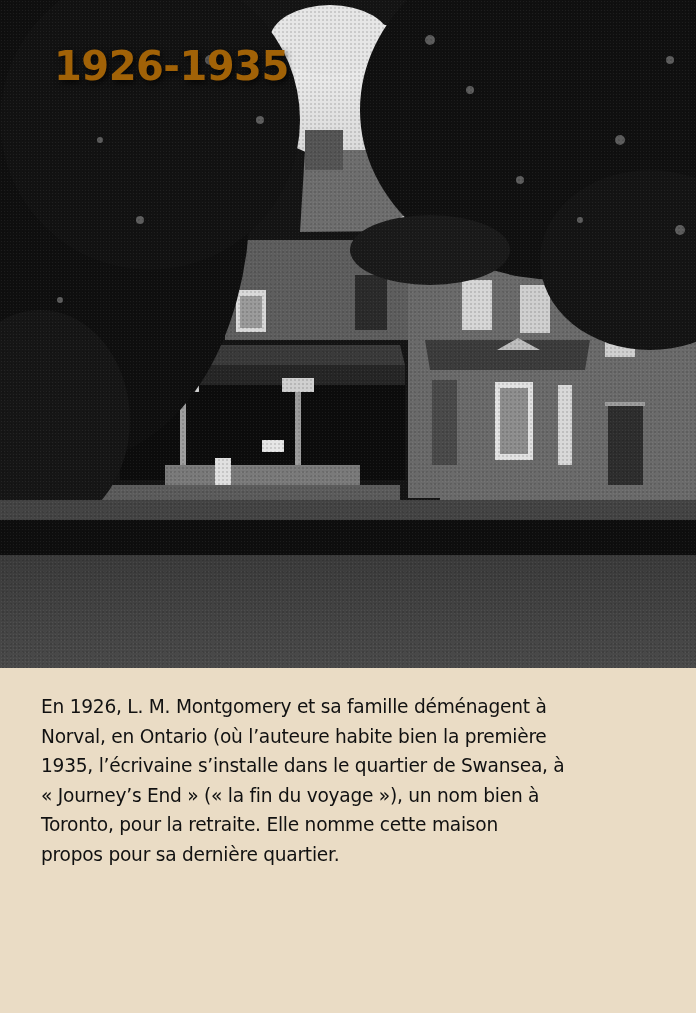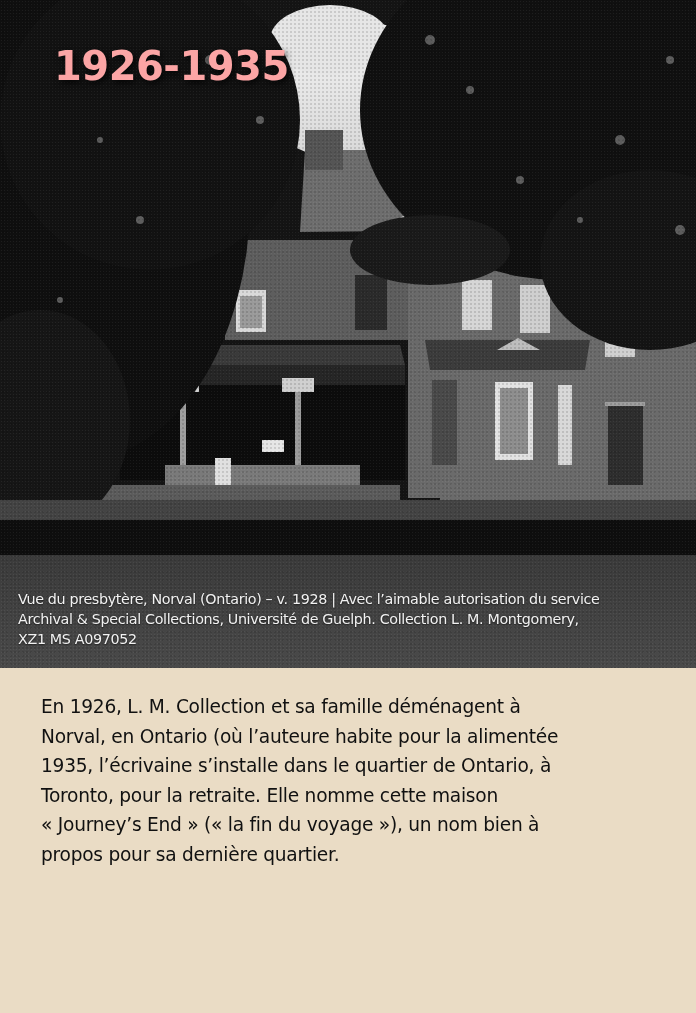--- a/index.html
+++ b/index.html
@@ -20,21 +20,21 @@
       position: absolute; inset: 0;
       background-image:
         radial-gradient(rgba(255,255,255,0.06) 1px, transparent 1px),
         radial-gradient(rgba(0,0,0,0.12) 1px, transparent 1px);
       background-size: 3px 3px, 4px 4px;
       background-position: 0 0, 1px 2px;
       pointer-events: none;
     }
     .title {
       position: absolute; left: 54px; top: 38px;
-      margin: 0; color: #fca5a5;
+      margin: 0; color: #a16207;
       font-family: "DejaVu Sans", sans-serif;
       font-weight: bold; font-size: 40px; letter-spacing: -0.5px;
       line-height: 56px;
       text-shadow: 2px 3px 6px rgba(0,0,0,0.75);
     }
     .caption {
       position: absolute; left: 18px; top: 589px; width: 670px;
       color: #f2f2f2; font-size: 14.3px; line-height: 20px;
       font-family: "DejaVu Sans", sans-serif; letter-spacing: -0.35px;
       text-shadow: 0 1px 2px rgba(0,0,0,0.6);
@@ -142,31 +142,26 @@
       </g>
 
       <rect x="0" y="500" width="696" height="26" fill="#444"></rect>
       <rect x="0" y="520" width="696" height="40" fill="#0e0e0e"></rect>
       <rect x="0" y="555" width="696" height="113" fill="url(#lawn)"></rect>
     </svg>
     <div class="grain"></div>
 
     <h1 class="title">1926-1935</h1>
 
-    <div class="caption">
-      <span>Vue du presbytère, Norval (Ontario) – v. 1928 | Avec l’aimable autorisation du service</span>
-      <span>Archival &amp; Special Collections, Université de Guelph. Collection L. M. Montgomery,</span>
-      <span>XZ1 MS A097052</span>
-    </div>
   </div>
 
   <div class="panel">
     <p class="body-text" style="margin:0;">
-      <span>En 1926, L. M. Collection et sa famille déménagent à</span>
-      <span>Norval, en Ontario (où l’auteure habite pour la alimentée</span>
-      <span>1935, l’écrivaine s’installe dans le quartier de Ontario, à</span>
+      <span>En 1926, L. M. Montgomery et sa famille déménagent à</span>
+      <span>Norval, en Ontario (où l’auteure habite bien la première</span>
+      <span>1935, l’écrivaine s’installe dans le quartier de Swansea, à</span>
+      <span>« Journey’s End » (« la fin du voyage »), un nom bien à</span>
       <span>Toronto, pour la retraite. Elle nomme cette maison</span>
-      <span>« Journey’s End » (« la fin du voyage »), un nom bien à</span>
       <span>propos pour sa dernière quartier.</span>
     </p>
   </div>
 
 </div>
 
 </body></html>

